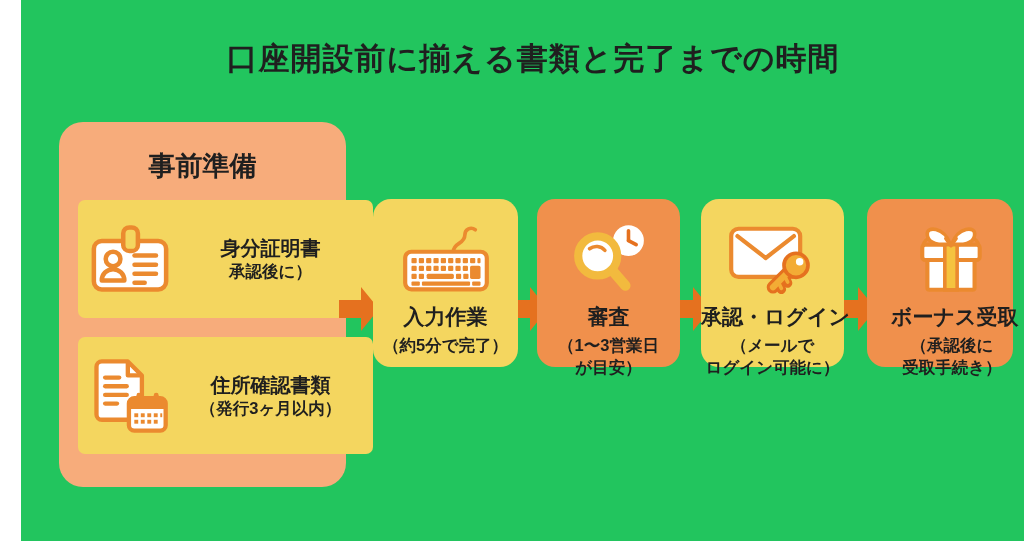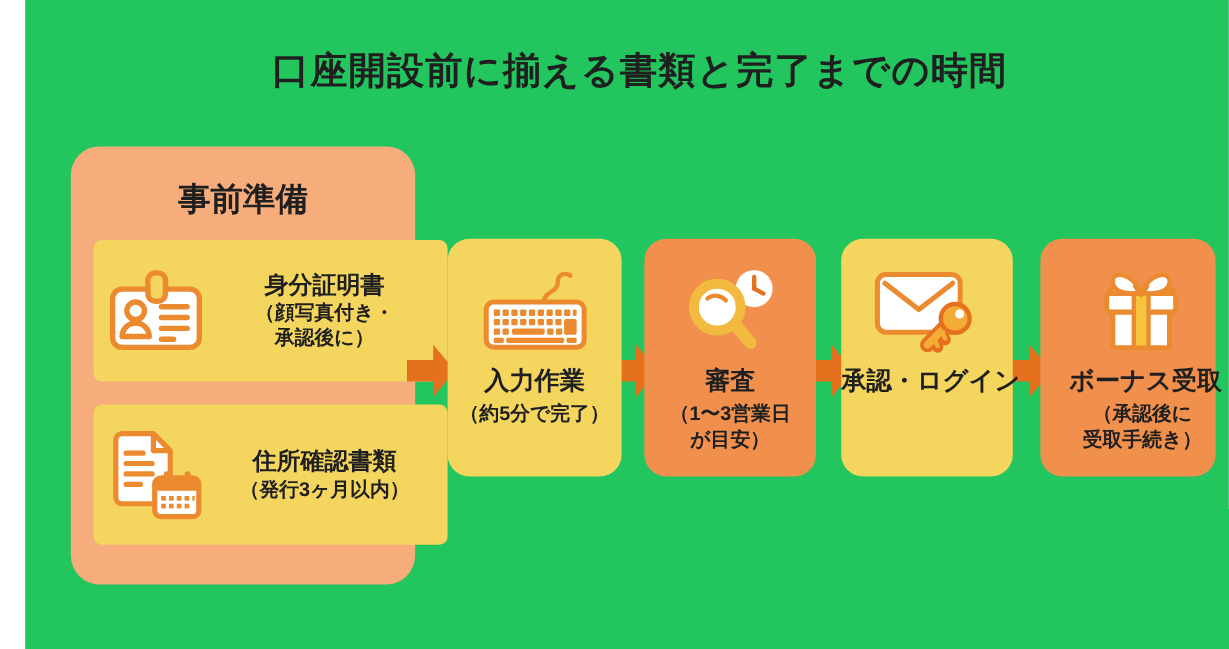--- a/index.html
+++ b/index.html
@@ -22,21 +22,21 @@
     display:flex;align-items:center;box-sizing:border-box;padding:0 6px 0 8px;
   }
   .prep-card.c1{top:78px;height:118px;}
   .prep-card.c2{top:215px;height:117px;}
   .prep-icon{flex:0 0 88px;display:flex;justify-content:center;align-items:center;}
   .prep-text{flex:1;text-align:center;line-height:1.3;}
   .prep-card-title{font-size:20px;}
   .prep-card-note{font-size:16.5px;}
   
   .step-card{
-    position:absolute;top:199px;height:198px;border-radius:18px;text-align:center;box-sizing:border-box;
+    position:absolute;top:199px;height:168px;border-radius:18px;text-align:center;box-sizing:border-box;
   }
   .step-card.yellow{background:#F4D65F;}
   .step-card.orange{background:#F0904C;}
   .step-icon{height:74px;margin-top:22px;display:flex;justify-content:center;align-items:center;}
   .step-title{font-size:21px;margin-top:8px;white-space:nowrap;}
   .step-note{font-size:16.5px;line-height:1.35;margin-top:3px;}
   .s1{left:352px;width:145px;}
   .s2{left:516px;width:143px;}
   .s3{left:680px;width:143px;}
   .s4{left:846px;width:146px;padding-left:24px;}
@@ -62,21 +62,20 @@
           <circle cx="21" cy="31" r="6.5" fill="#fff" stroke="#EB8A2F" stroke-width="4"></circle>
           <path d="M11,50 a10,10 0 0 1 20,0 z" fill="#fff" stroke="#EB8A2F" stroke-width="4" stroke-linejoin="round"></path>
           <rect x="38" y="26" width="23" height="4" rx="2" fill="#EB8A2F"></rect>
           <rect x="38" y="34" width="23" height="4" rx="2" fill="#EB8A2F"></rect>
           <rect x="38" y="42" width="23" height="4" rx="2" fill="#EB8A2F"></rect>
           <rect x="38" y="50" width="13" height="4" rx="2" fill="#EB8A2F"></rect>
         </svg>
       </div>
       <div class="prep-text">
         <div class="prep-card-title">身分証明書</div>
-        <div class="prep-card-note">（顔写真付き・</div>
         <div class="prep-card-note">承認後に）</div>
       </div>
     </div>
 
     <div class="prep-card c2">
       <div class="prep-icon">
         <svg width="80" height="78" viewBox="0 0 74 72">
           <path d="M11,4 h24 l13,13 v36 a5,5 0 0 1 -5,5 h-32 a5,5 0 0 1 -5,-5 v-44 a5,5 0 0 1 5,-5 z" fill="#fff" stroke="#EB8A2F" stroke-width="4" stroke-linejoin="round"></path>
           <path d="M35,4 v13 h13" fill="none" stroke="#EB8A2F" stroke-width="4" stroke-linejoin="round"></path>
           <rect x="12" y="17" width="17" height="4" rx="2" fill="#EB8A2F"></rect>
@@ -189,20 +188,24 @@
         <path d="M49,57 L52,64" stroke="#E5711F" stroke-width="9" stroke-linecap="round" fill="none"></path>
         <path d="M55,51 L58,58" stroke="#E5711F" stroke-width="9" stroke-linecap="round" fill="none"></path>
         <path d="M58,48 L44,62" stroke="#F3AC35" stroke-width="6" stroke-linecap="round" fill="none"></path>
         <path d="M49,57 L52,63" stroke="#F3AC35" stroke-width="3.5" stroke-linecap="round" fill="none"></path>
         <path d="M55,51 L58,57" stroke="#F3AC35" stroke-width="3.5" stroke-linecap="round" fill="none"></path>
         <circle cx="66" cy="41" r="11.5" fill="#F3AC35" stroke="#E5711F" stroke-width="3.5"></circle>
         <circle cx="69.5" cy="37.5" r="3.6" fill="#fff"></circle>
       </svg>
     </div>
     <div class="step-title">承認・ログイン</div>
+    <div class="step-note">
+      <div>（メールで</div>
+      <div>ログイン可能に）</div>
+    </div>
   </div>
 
   <div class="step-card orange s4">
     <div class="step-icon">
       <svg width="80" height="80" viewBox="0 0 78 78">
         <path d="M16,20 C12,22 10,26 12,29" fill="none" stroke="#EB8A2F" stroke-width="3.5" stroke-linecap="round"></path>
         <path d="M60,20 C64,22 66,26 64,29" fill="none" stroke="#EB8A2F" stroke-width="3.5" stroke-linecap="round"></path>
         <rect x="15" y="41" width="46" height="29" rx="2" fill="#fff" stroke="#EB8A2F" stroke-width="4"></rect>
         <rect x="10" y="26" width="56" height="15" rx="3" fill="#fff" stroke="#EB8A2F" stroke-width="4"></rect>
         <rect x="32" y="26" width="12" height="44" fill="#F5C33F" stroke="#EB8A2F" stroke-width="3.5"></rect>

